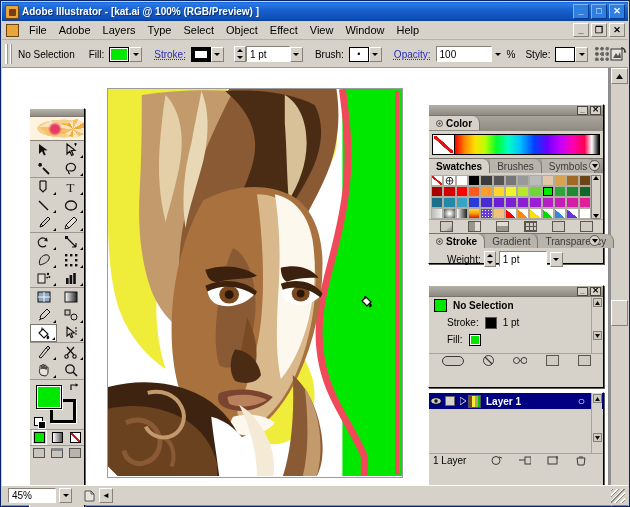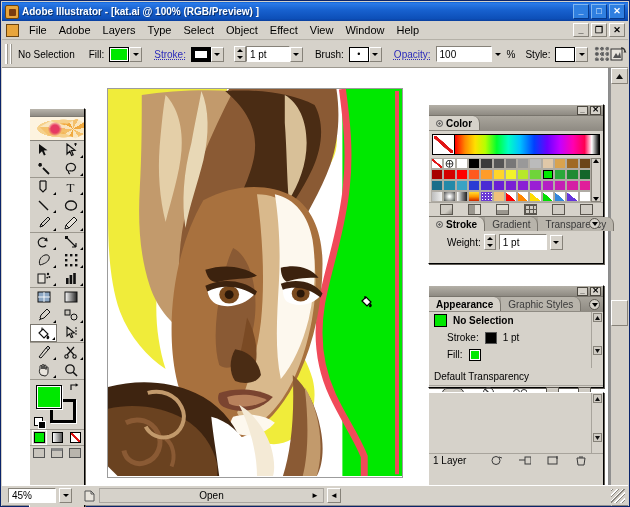--- a/index.html
+++ b/index.html
@@ -755,20 +755,26 @@
       <div class="tab active">
         <span class="bullet"></span>
         <span>Color</span>
       </div>
     </div>
     <div class="colorramp">
       <div class="cr-none"></div>
       <div class="cr-spec"></div>
     </div>
 
+    <div class="tabrow" style="border-top:1px solid #78746c;">
+      <div class="tab active">Swatches</div>
+      <div class="tab">Brushes</div>
+      <div class="tab">Symbols</div>
+      <div class="tab-menu"></div>
+    </div>
 
     <div class="swgrid">
       <div class="swgrid-cells">
 
         <div class="swcell" style="background:#fff;background-image:linear-gradient(to top right,transparent 42%,#e01414 43% 57%,transparent 58%);"></div>
         <div class="swcell" style="background:#fff;display:flex;align-items:center;justify-content:center;font-size:8px;">⨁</div>
         <div class="swcell" style="background:#ffffff;"></div>
         <div class="swcell" style="background:#000000;"></div>
         <div class="swcell" style="background:#3b3b3b;"></div>
         <div class="swcell" style="background:#555555;"></div>
@@ -855,25 +861,20 @@
       <div class="txtfield" style="width:48px;">1 pt</div>
       <div class="mini-drop"></div>
     </div>
   </div>
 
   <div class="panel" style="left:427px; top:284px; width:176px; height:103px;">
     <div class="panel-title">
       <div class="pt-btn">_</div>
       <div class="pt-btn">✕</div>
     </div>
-    <div class="tabrow">
-      <div class="tab active">Appearance</div>
-      <div class="tab">Graphic Styles</div>
-      <div class="tab-menu"></div>
-    </div>
 
     <div style="position:relative;height:56px;">
       <div class="approw" style="font-weight:bold;">
         <span style="width:13px;height:13px;background:#00e800;border:1px solid #000;"></span>
         <span>No Selection</span>
       </div>
       <div class="approw" style="padding-left:18px;">
         <span>Stroke:</span>
         <span style="width:12px;height:12px;background:#000;border:1px solid #555;"></span>
         <span>1 pt</span>
@@ -887,41 +888,57 @@
           <svg width="5" height="4" viewBox="0 0 5 4">
               <path d="M2.5 0 L5 4 L0 4 Z" fill="#111"></path>
             </svg>
         </div>
         <div style="width:9px;height:9px;margin:24px auto 0;background:#cfcbc3;border:1px solid #868279;display:flex;align-items:center;justify-content:center;">
           <svg width="5" height="4" viewBox="0 0 5 4">
               <path d="M0 0 L5 0 L2.5 4 Z" fill="#111"></path>
             </svg>
         </div>
       </div>
-    </div>
-    <div class="approw" style="padding-left:5px;">
-      <span>Default Transparency</span>
     </div>
     <div class="panel-foot">
       <div style="width:22px;height:10px;border:1px solid #3a3a3a;border-radius:5px;background:#cfcbc3;"></div>
       <div style="width:11px;height:11px;border-radius:50%;border:1px solid #3a3a3a;background:linear-gradient(to top right,transparent 44%,#3a3a3a 45% 55%,transparent 56%);"></div>
       <div style="width:14px;height:11px;">
         <svg width="14" height="11" viewBox="0 0 14 11">
             <circle cx="3.5" cy="5.5" r="3" fill="none" stroke="#3a3a3a"></circle>
             <circle cx="11" cy="5.5" r="3" fill="none" stroke="#3a3a3a"></circle>
             <path d="M6.5 5.5 h1.5" stroke="#3a3a3a"></path>
           </svg>
       </div>
       <div class="foot-ico"></div>
       <div class="foot-ico" style="background:#cfcbc3;"></div>
     </div>
   </div>
 
   <div class="panel" style="left:427px; top:391px; width:176px; height:96px;">
     <div class="layers-body" style="height:60px;">
+      <div class="layer-row">
+        <div class="eye">
+          <svg width="12" height="8" viewBox="0 0 12 8">
+              <ellipse cx="6" cy="4" rx="5.3" ry="3.3" fill="#cfcbc3" stroke="#111"></ellipse>
+              <circle cx="6" cy="4" r="1.7" fill="#111"></circle>
+            </svg>
+        </div>
+        <div class="lock-cell">
+          <span style="width:10px;height:10px;background:#d6d2ca;border:1px solid #6a665f;display:block;"></span>
+        </div>
+        <div style="width:11px;display:flex;align-items:center;justify-content:center;">
+          <svg width="6" height="8" viewBox="0 0 6 8">
+              <path d="M0 0 L6 4 L0 8 Z" fill="none" stroke="#cfcbc3"></path>
+            </svg>
+        </div>
+        <div style="width:13px;height:13px;margin-right:5px;flex:none;background:linear-gradient(to right,#7a4a1e 0 30%,#f0ec3a 30% 55%,#c29a6c 55% 78%,#00c800 78% 100%);border:1px solid #555;"></div>
+        <span>Layer 1</span>
+        <span style="margin-left:auto;margin-right:18px;font-weight:normal;font-size:12px;">○</span>
+      </div>
       <div class="app-scroll" style="top:0;bottom:0;">
         <div style="width:9px;height:9px;margin:1px auto;background:#cfcbc3;border:1px solid #868279;display:flex;align-items:center;justify-content:center;">
           <svg width="5" height="4" viewBox="0 0 5 4">
               <path d="M2.5 0 L5 4 L0 4 Z" fill="#111"></path>
             </svg>
         </div>
         <div style="width:9px;height:9px;margin:30px auto 0;background:#cfcbc3;border:1px solid #868279;display:flex;align-items:center;justify-content:center;">
           <svg width="5" height="4" viewBox="0 0 5 4">
               <path d="M0 0 L5 0 L2.5 4 Z" fill="#111"></path>
             </svg>
@@ -961,23 +978,19 @@
 
   <div class="statusbar">
     <div class="zoomfield">45%</div>
     <div class="mini-drop"></div>
     <div style="width:15px;height:15px;display:flex;align-items:center;justify-content:center;margin-left:6px;">
       <svg width="12" height="12" viewBox="0 0 12 12">
           <path d="M2 1 h6 l3 3 v7 h-9 z" fill="#e8e4dc" stroke="#555"></path>
           <path d="M8 1 v3 h3" fill="none" stroke="#555"></path>
         </svg>
     </div>
-    <div class="openfield">
-      <span>Open</span>
-      <span style="position:absolute;right:4px;font-size:8px;">►</span>
-    </div>
     <div class="status-arrow">
       <span style="font-size:8px;">◄</span>
     </div>
     <div class="resize-grip"></div>
   </div>
 
 </div>
 
 </body></html>

